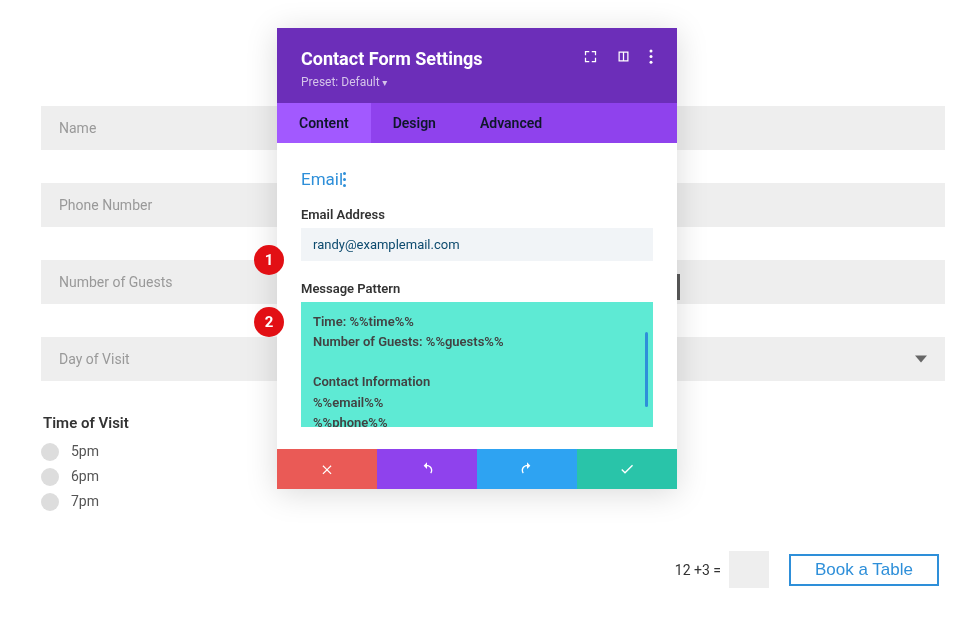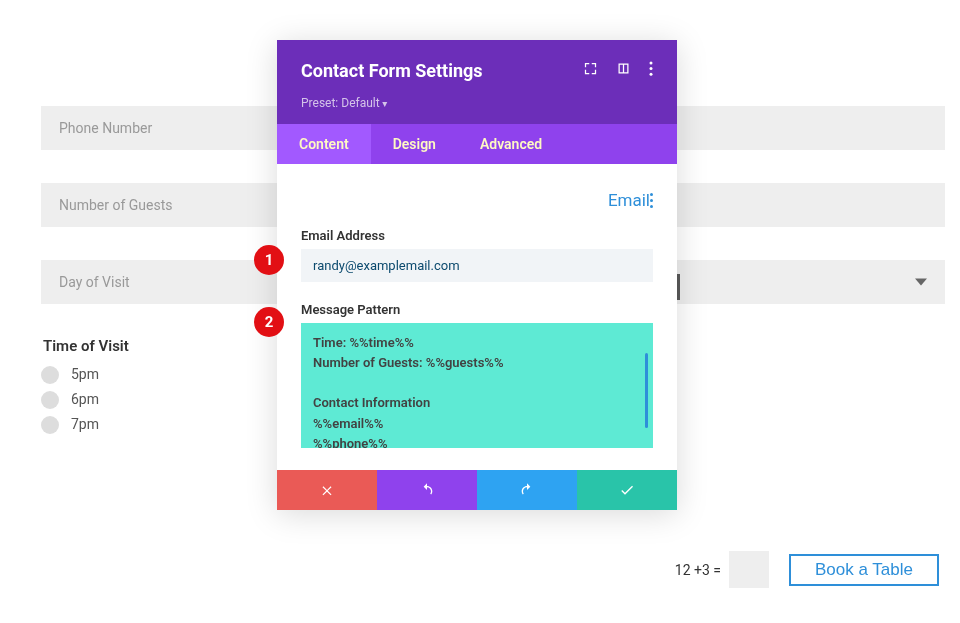--- a/index.html
+++ b/index.html
@@ -94,21 +94,21 @@
       font-size: 17px;
       padding: 4px 24px;
       background: transparent;
       cursor: pointer;
     }
 
     
     .modal {
       position: absolute;
       left: 277px;
-      top: 40px;
+      top: 28px;
       width: 400px;
       box-shadow: 0 4px 30px rgba(0,0,0,0.15);
       background: #ffffff;
     }
     .modal-header {
       background: #6c2eb9;
       padding: 20px 24px 14px 24px;
       color: #ffffff;
     }
     .modal-header-row {
@@ -121,47 +121,47 @@
       font-weight: 700;
     }
     .modal-icons {
       display: flex;
       align-items: center;
       gap: 18px;
     }
     .modal-preset {
       font-size: 12px;
       color: #d4c3e9;
-      margin-top: 15px;
+      margin-top: 6px;
     }
     .modal-preset::after {
       content: ' ▾';
       font-size: 10px;
     }
     .tabs {
       background: #8f42ed;
       display: flex;
-      color: #fef9c3;
+      color: #0f172a;
       font-size: 14px;
       font-weight: 600;
     }
     .tab {
       padding: 12px 22px;
       cursor: pointer;
     }
     .tab.active {
       background: #a259ff;
     }
     .modal-body {
       padding: 26px 24px 18px 24px;
       background: #ffffff;
     }
     .section-row {
       display: flex;
-      justify-content: flex-end;
+      justify-content: flex-start;
       align-items: center;
       margin-bottom: 18px;
     }
     .section-title {
       color: #2e8fd9;
       font-size: 17px;
       font-weight: 400;
     }
     .kebab-dots {
       display: flex;
@@ -262,20 +262,23 @@
     .annot1 { left: 254px; top: 245px; }
     .annot2 { left: 254px; top: 307px; }
 
     
     .icon-svg { fill: #ffffff; }
   </style>
 </head>
 <body>
 
 <div class="form-bg">
+  <div class="form-field">
+    <span>Name</span>
+  </div>
   <div class="form-field">
     <span>Phone Number</span>
   </div>
   <div class="form-field">
     <span>Number of Guests</span>
   </div>
   <div class="form-field with-chevron">
     <span>Day of Visit</span>
   </div>
   <div class="form-label">Time of Visit</div>

